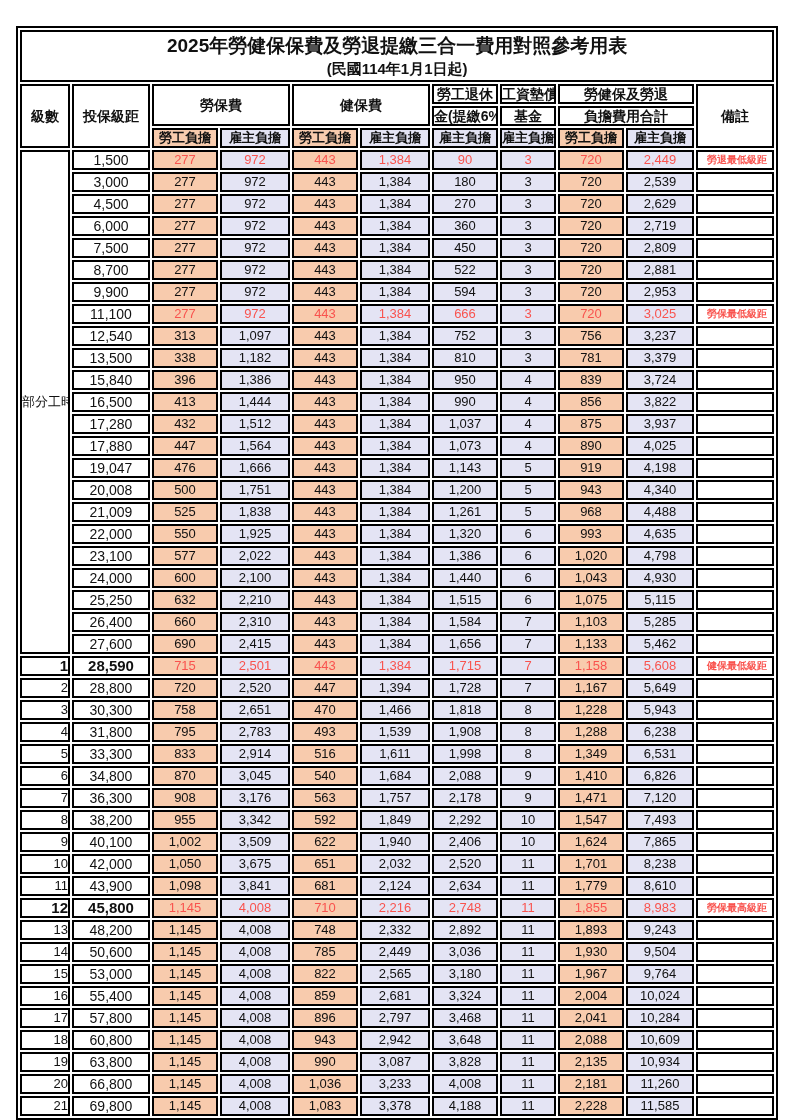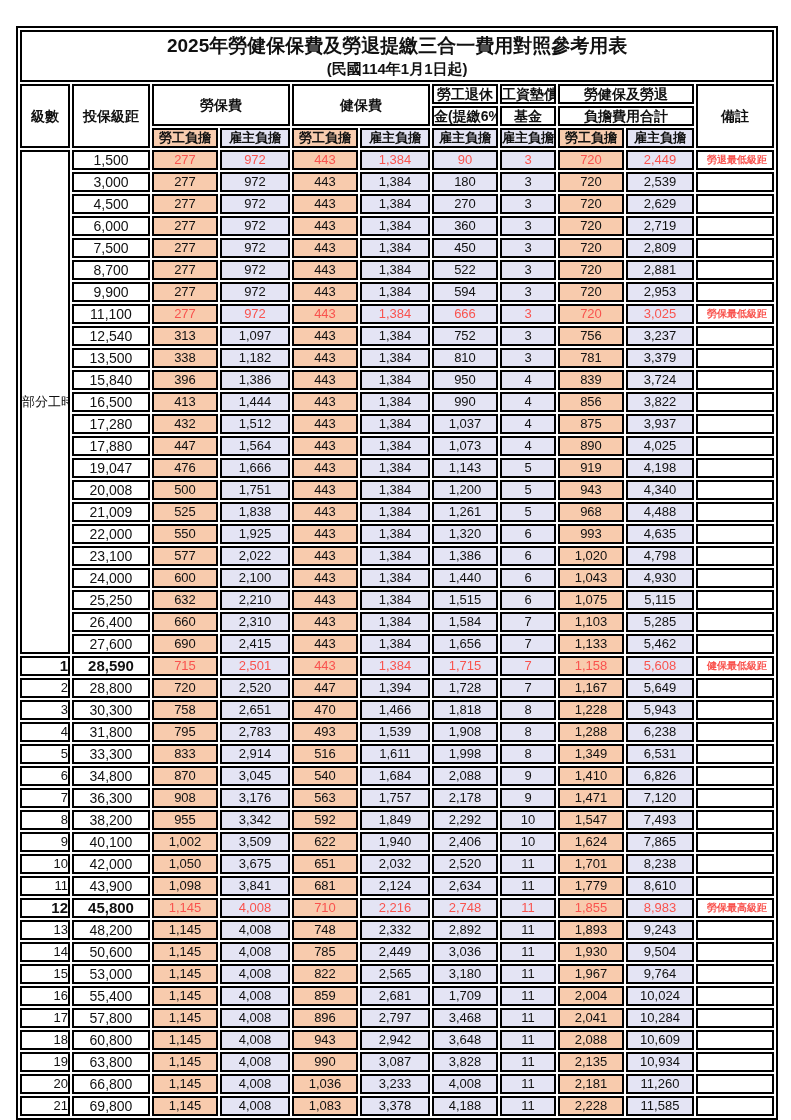--- a/index.html
+++ b/index.html
@@ -554,21 +554,21 @@
           <td class="c-er">9,764</td>
           <td class="remark"></td>
         </tr>
         <tr>
           <td class="level">16</td>
           <td class="bracket">55,400</td>
           <td class="c-emp">1,145</td>
           <td class="c-er">4,008</td>
           <td class="c-emp">859</td>
           <td class="c-er">2,681</td>
-          <td class="c-er">1,709</td>
+          <td class="c-er">3,324</td>
           <td class="c-er">11</td>
           <td class="c-emp">2,004</td>
           <td class="c-er">10,024</td>
           <td class="remark"></td>
         </tr>
         <tr>
           <td class="level">17</td>
           <td class="bracket">57,800</td>
           <td class="c-emp">1,145</td>
           <td class="c-er">4,008</td>

